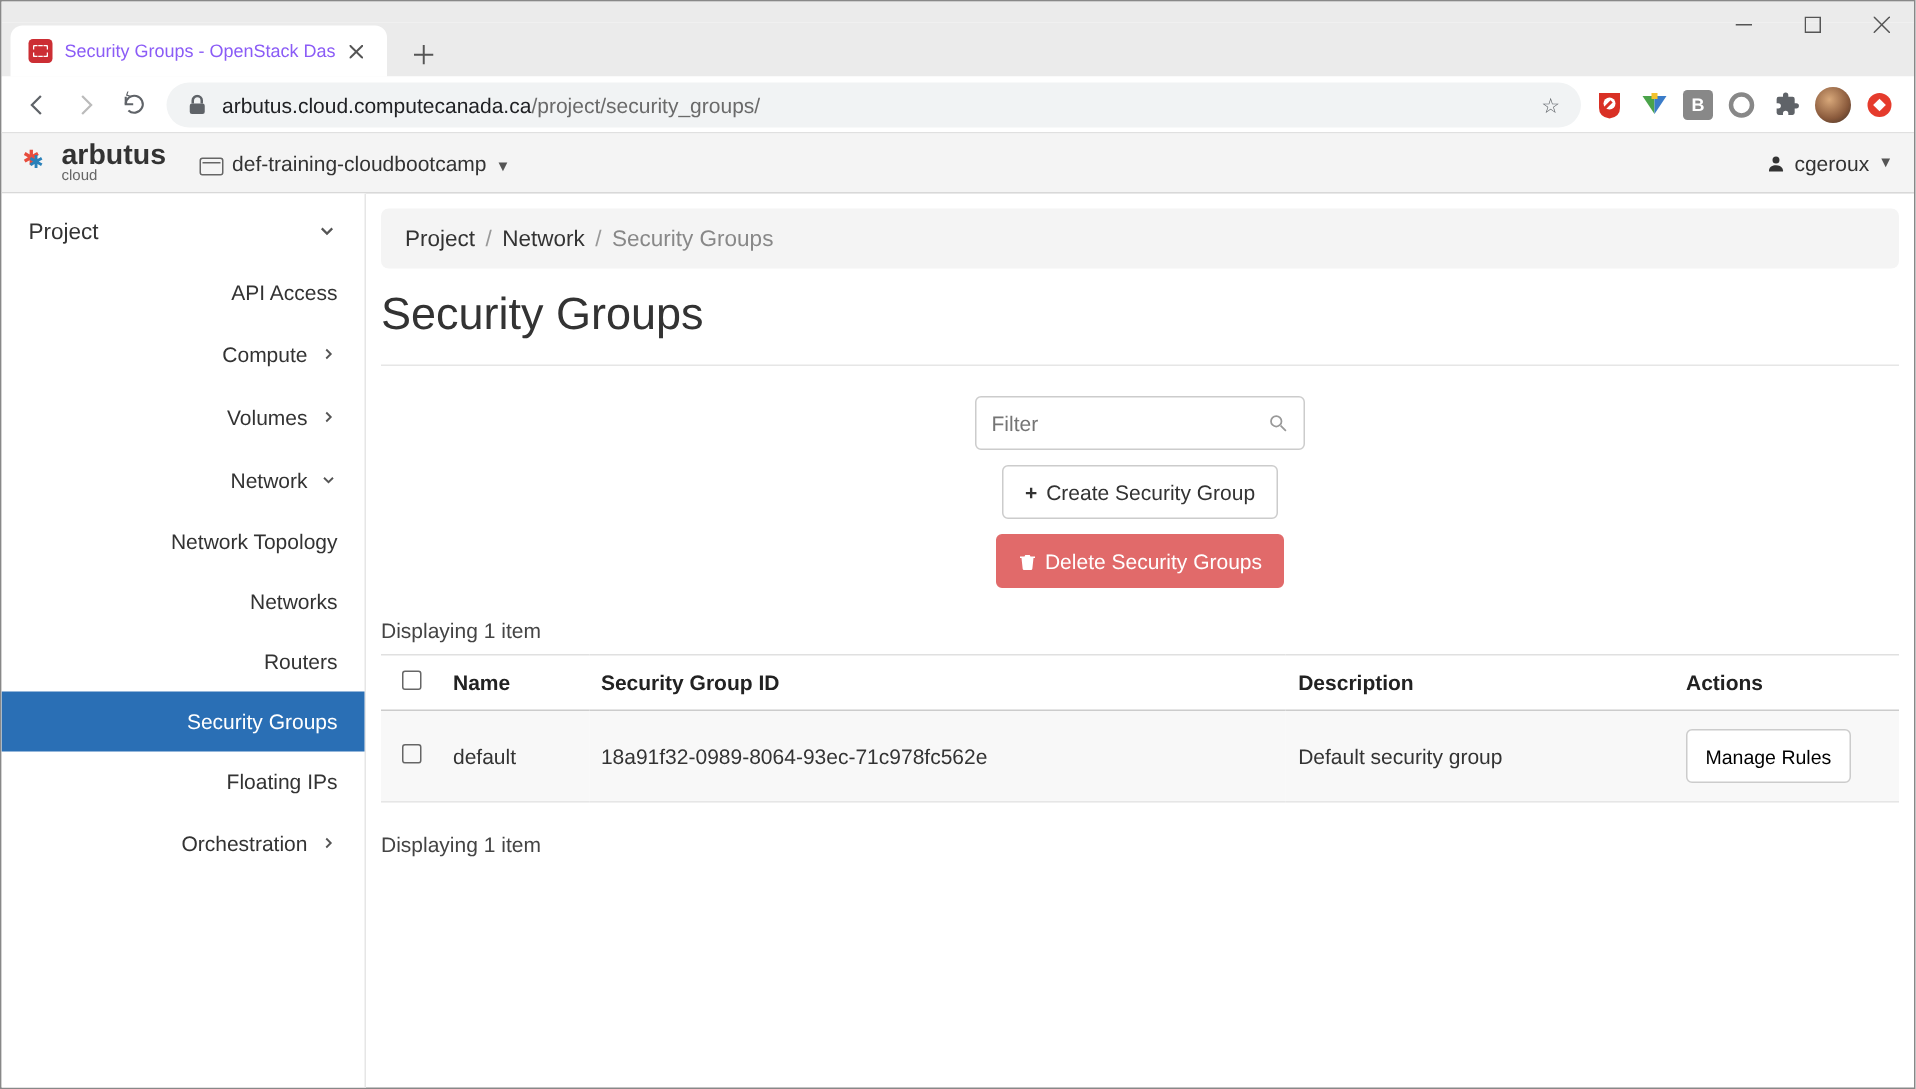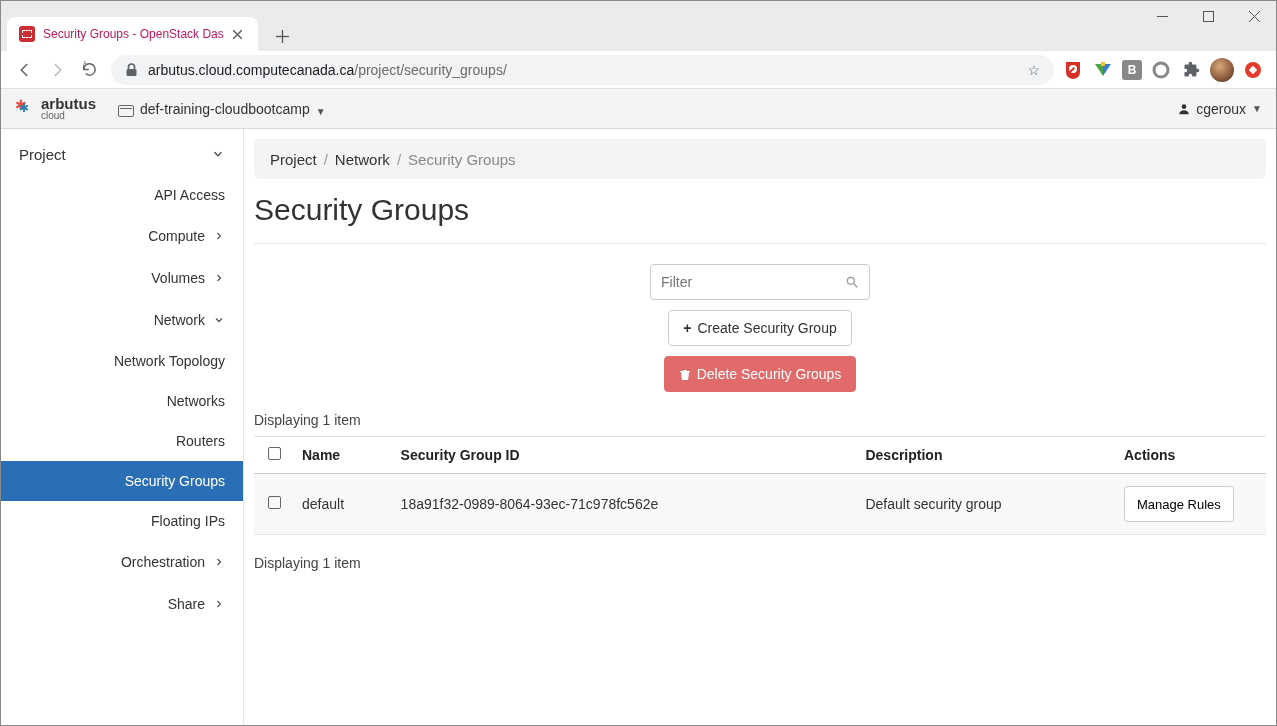--- a/index.html
+++ b/index.html
@@ -9,21 +9,21 @@
   .window-bar { height: 14px; background: #ebebeb; }
   .window-controls { position: absolute; right: 0; top: 0; display: flex; }
   .window-btn { width: 46px; height: 32px; display: flex; align-items: center; justify-content: center; color: #555; font-size: 11px; }
   .window-btn svg { width: 11px; height: 11px; }
 
   
   .tab-strip { height: 36px; background: #ebebeb; display: flex; align-items: flex-end; padding-left: 6px; }
   .tab { height: 34px; background: #fff; border-top-left-radius: 8px; border-top-right-radius: 8px; padding: 0 12px; display: flex; align-items: center; min-width: 240px; position: relative; }
   .tab-favicon { width: 16px; height: 16px; background: #cc2e34; border-radius: 3px; display: flex; align-items: center; justify-content: center; margin-right: 8px; }
   .tab-favicon-inner { width: 10px; height: 8px; border: 1.5px dashed #fff; border-radius: 1px; }
-  .tab-title { flex: 1; white-space: nowrap; overflow: hidden; font-size: 12px; color: #be185d; }
+  .tab-title { flex: 1; white-space: nowrap; overflow: hidden; font-size: 12px; color: #8b5cf6; }
   .tab-close { width: 16px; height: 16px; display: flex; align-items: center; justify-content: center; color: #555; margin-left: 6px; }
   .newtab { width: 30px; height: 30px; display: flex; align-items: center; justify-content: center; color: #555; margin-left: 10px; }
 
   
   .toolbar { height: 38px; background: #fff; border-bottom: 1px solid #e0e0e0; display: flex; align-items: center; padding: 0 8px; }
   .nav-btn { width: 32px; height: 32px; display: flex; align-items: center; justify-content: center; color: #5f6368; border-radius: 50%; }
   .nav-btn.disabled { color: #bbb; }
   .addr { flex: 1; display: flex; align-items: center; height: 30px; border-radius: 15px; background: #f1f3f4; padding: 0 14px; margin: 0 8px 0 6px; }
   .addr .lock { color: #5f6368; margin-right: 10px; }
   .addr-text { color: #444; font-size: 14px; flex: 1; }
@@ -33,21 +33,21 @@
   .ext-icon { width: 22px; height: 22px; border-radius: 50%; display: flex; align-items: center; justify-content: center; }
   .avatar-ic { width: 24px; height: 24px; border-radius: 50%; background: radial-gradient(circle at 40% 35%, #d8a87a 0, #8a5a3c 60%, #3a2a20 100%); }
 
   
   .app-topbar { height: 40px; background: #f4f4f4; border-bottom: 1px solid #d8d8d8; display: flex; align-items: center; padding: 0 14px; }
   .brand { display: flex; align-items: center; }
   .brand-logo { width: 20px; height: 20px; margin-right: 6px; position: relative; }
   .brand-logo::before { content: "✱"; color: #e74c3c; position: absolute; left: 0; top: -2px; }
   .brand-logo::after { content: "✱"; color: #2980b9; position: absolute; left: 4px; top: 2px; font-size: 12px; }
   .brand-text { line-height: 1; }
-  .brand-name { font-weight: 700; font-size: 15px; color: #333; }
+  .brand-name { font-weight: 700; font-size: 19px; color: #333; }
   .brand-sub { font-size: 10px; color: #666; }
   .project-switch { margin-left: 22px; display: flex; align-items: flex-end; color: #333; font-size: 14px; cursor: pointer; }
   .project-switch .pic { width: 16px; height: 12px; border: 1px solid #666; border-radius: 2px; margin-right: 6px; position: relative; }
   .project-switch .pic::before { content: ""; position: absolute; left: 1px; right: 1px; top: 2px; border-top: 1px solid #666; }
   .caret { margin-left: 6px; font-size: 10px; color: #555; }
   .spacer { flex: 1; }
   .user-menu { display: flex; align-items: center; color: #333; cursor: pointer; }
 
   
   .layout { display: flex; height: calc(726px - 14px - 36px - 38px - 40px); }
@@ -270,28 +270,20 @@
         <span class="lbl">Routers</span>
       </div>
     <div class="side-item level3 active">
         <span class="lbl">Security Groups</span>
       </div>
     <div class="side-item level3">
         <span class="lbl">Floating IPs</span>
       </div>
     <div class="side-item level2">
         <span class="lbl">Orchestration</span>
-        <span class="chev">
-          <svg width="12" height="12" viewBox="0 0 24 24">
-            <path d="M9 6l6 6-6 6" fill="none" stroke="#555" stroke-width="2.5"></path>
-          </svg>
-        </span>
-      </div>
-    <div class="side-item level2">
-        <span class="lbl">Share</span>
         <span class="chev">
           <svg width="12" height="12" viewBox="0 0 24 24">
             <path d="M9 6l6 6-6 6" fill="none" stroke="#555" stroke-width="2.5"></path>
           </svg>
         </span>
       </div>
   </div>
 
   <div class="content">
     <div class="breadcrumb">

